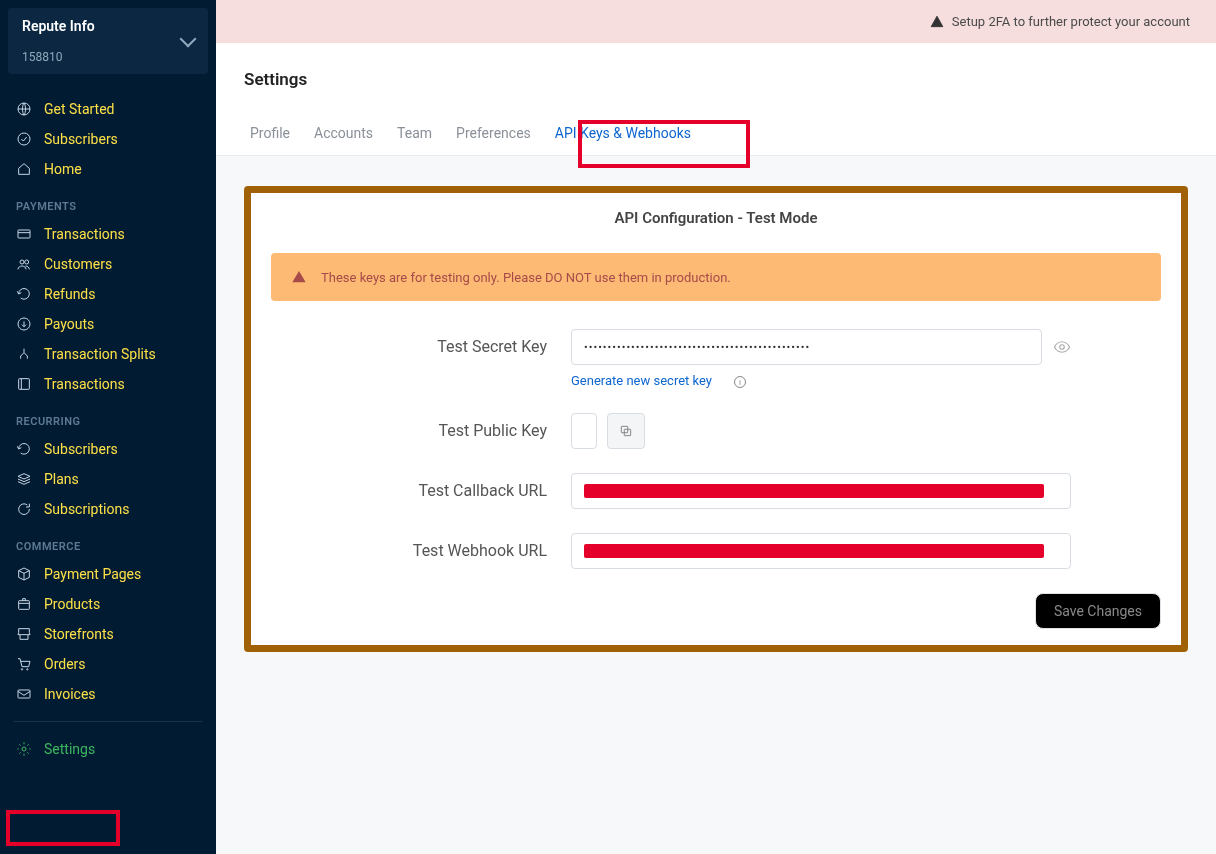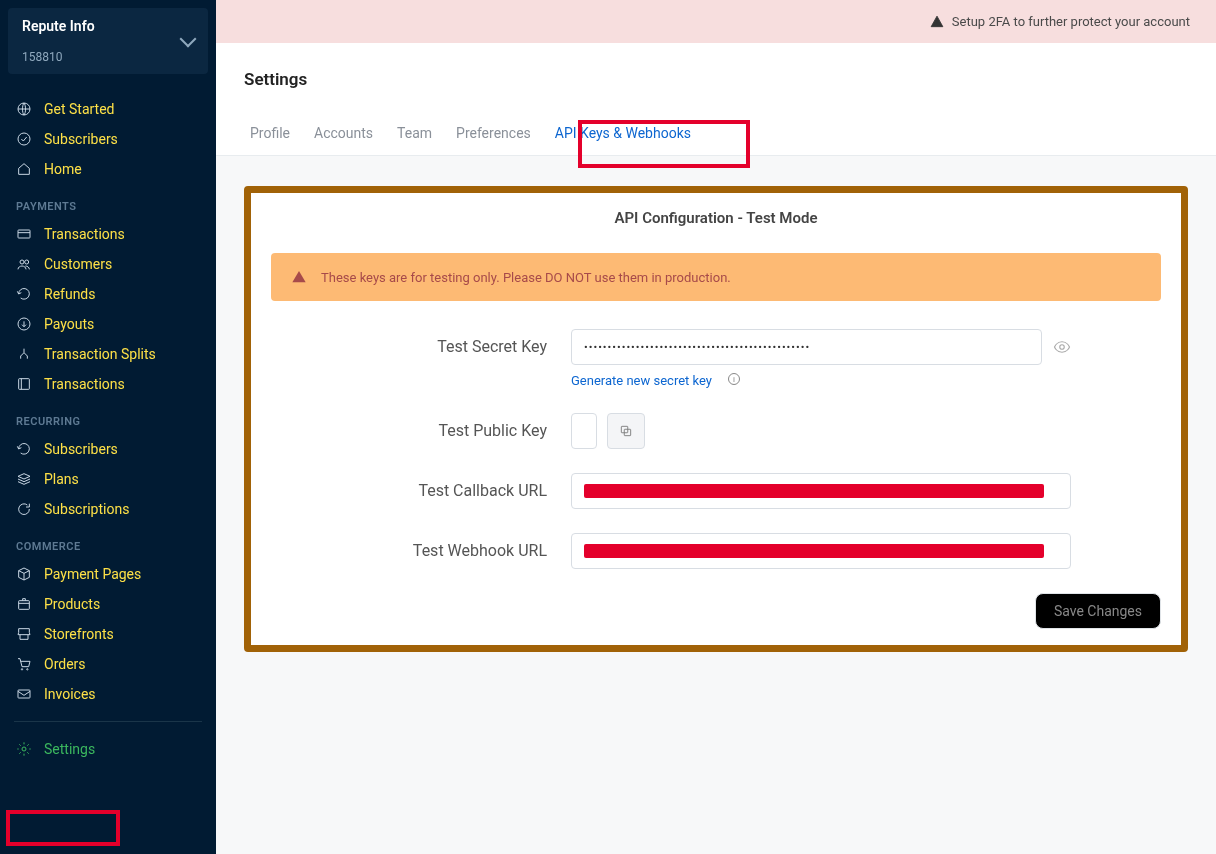--- a/index.html
+++ b/index.html
@@ -34,21 +34,21 @@
 .form-field{flex:1;max-width:500px}
 .field-wrap{display:flex;align-items:center;gap:10px}
 .input{border:1px solid #d8dde3;border-radius:4px;padding:8px 12px;font-size:15px;width:100%;height:36px;background:#fff;color:#333}
 .input.dots{letter-spacing:1px;font-size:11px}
 .redacted{height:14px;background:#e4002b;border-radius:2px}
 .input-with-redact{position:relative;border:1px solid #d8dde3;border-radius:4px;height:36px;display:flex;align-items:center;padding:0 12px;background:#fff}
 .copy-btn{width:38px;height:36px;border:1px solid #d8dde3;border-radius:4px;background:#f4f5f7;display:flex;align-items:center;justify-content:center;cursor:pointer}
 .copy-btn svg{width:14px;height:14px;stroke:#777;fill:none;stroke-width:1.5}
 .eye-btn{width:20px;height:20px;display:flex;align-items:center;justify-content:center;cursor:pointer}
 .eye-btn svg{width:18px;height:18px;stroke:#aaa;fill:none;stroke-width:1.5}
-.link{color:#0d66d0;font-size:13px;margin-top:8px;display:inline-flex;align-items:flex-start;gap:16px;cursor:pointer}
+.link{color:#0d66d0;font-size:13px;margin-top:8px;display:inline-flex;align-items:flex-end;gap:22px;cursor:pointer}
 .info-circle{width:12px;height:12px;border:1px solid #888;border-radius:50%;display:inline-flex;align-items:center;justify-content:center;font-size:8px;color:#888}
 .save-row{display:flex;justify-content:flex-end;margin-top:10px}
 .save-btn{border:1px solid #e0e4e8;background:#000000;border-radius:8px;padding:9px 18px;font-size:14px;color:#888;cursor:pointer}
 .red-box{position:absolute;border:4px solid #e4002b;pointer-events:none}
 .red-tab{top:120px;left:578px;width:172px;height:48px}
 .red-settings{bottom:8px;left:6px;width:114px;height:36px}
 </style>
 </head>
 <body>
 

